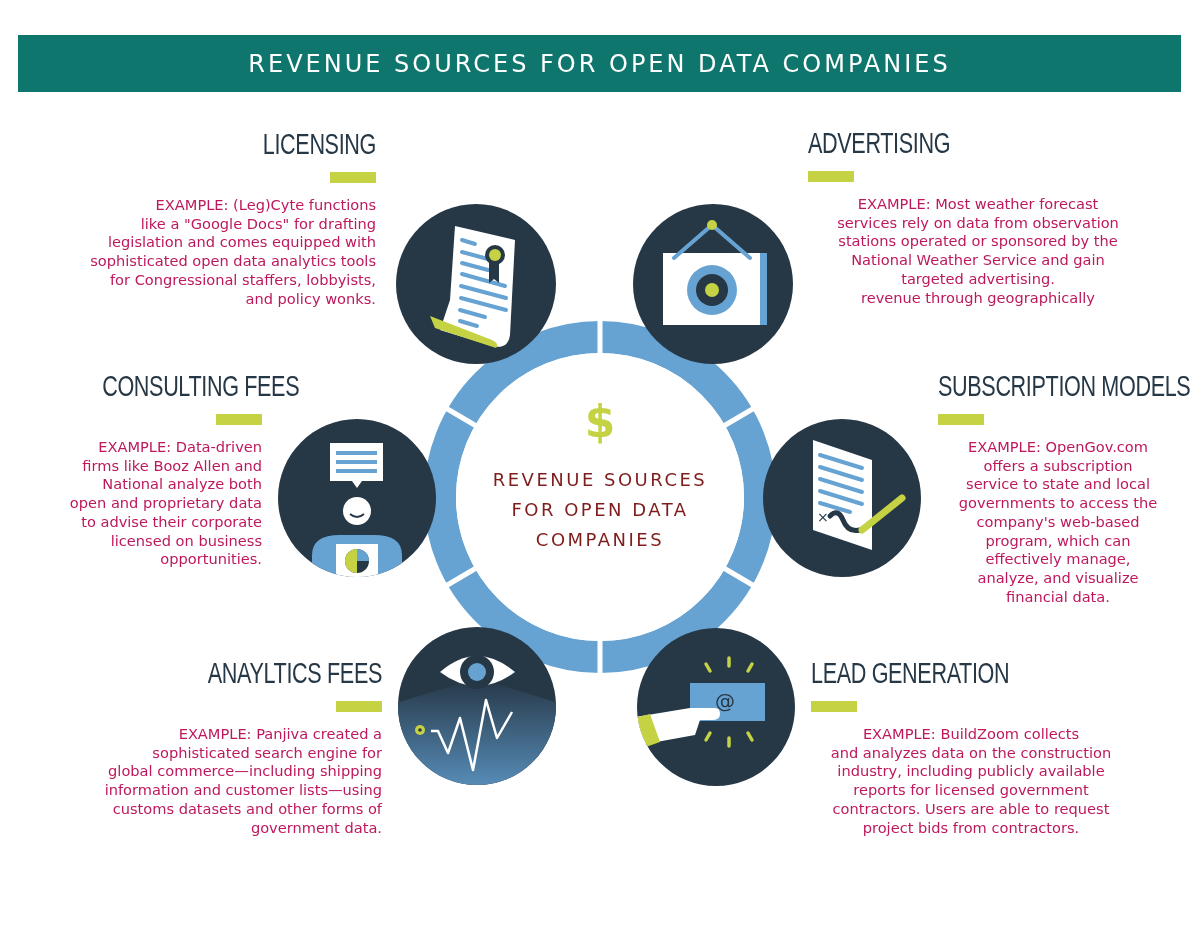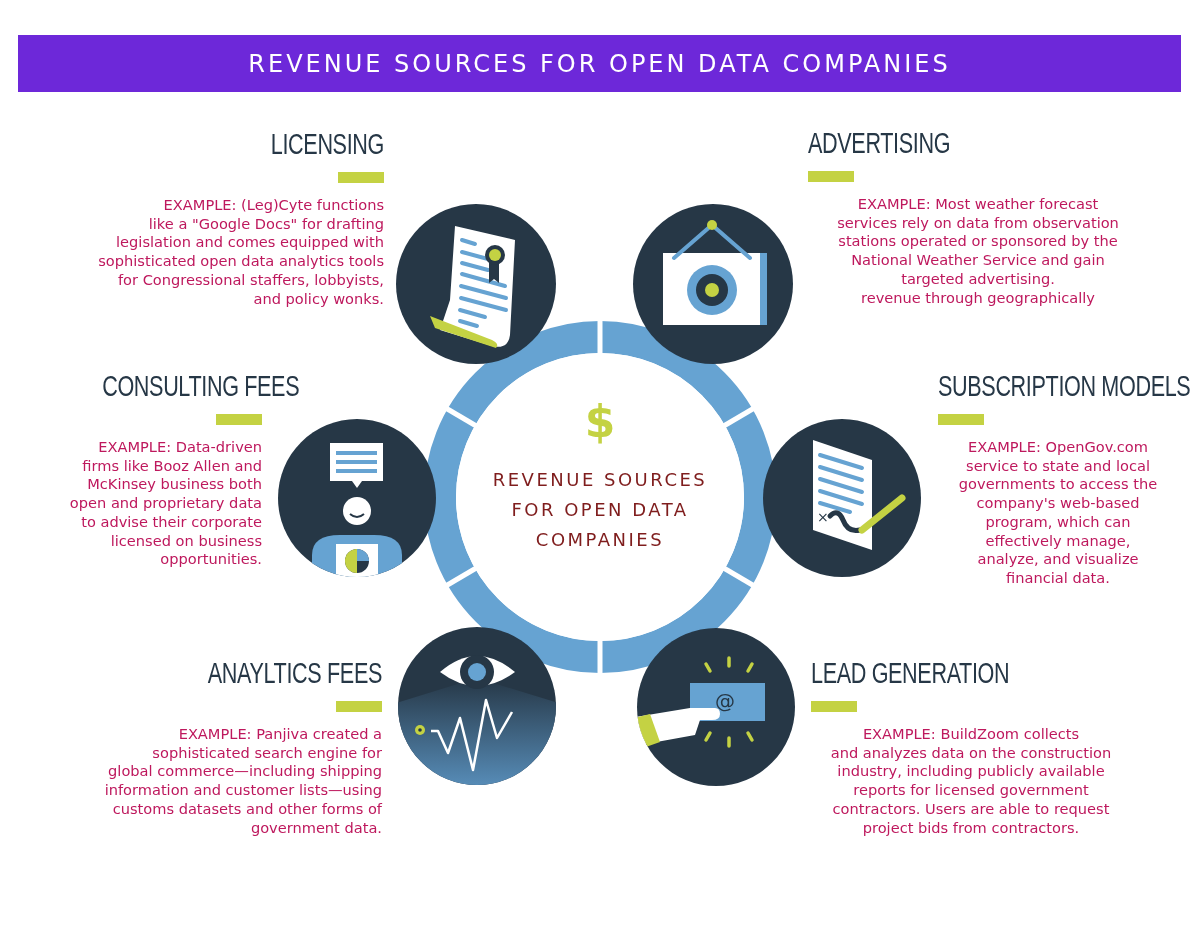--- a/index.html
+++ b/index.html
@@ -2,21 +2,21 @@
 <html><head>
 <meta charset="utf-8">
 <style>
   html, body { margin:0; padding:0; }
   body {
     width:1200px; height:927px; background:#ffffff; position:relative; overflow:hidden;
     font-family:"Liberation Sans", sans-serif; color:#2b3640;
   }
   .banner {
     position:absolute; left:18px; top:35px; width:1163px; height:57px;
-    background:#6d28d9; color:#ffffff; display:flex; align-items:center; justify-content:center;
+    background:#0f766e; color:#ffffff; display:flex; align-items:center; justify-content:center;
   }
   .banner span { font-size:24px; letter-spacing:3px; font-family:"DejaVu Sans", sans-serif; font-weight:normal; }
   .block { position:absolute; }
   .block .title {
     font-family:"Liberation Sans", sans-serif; font-size:30px; color:#263746;
     letter-spacing:-0.5px; transform:scaleX(0.72); white-space:nowrap; line-height:32px;
   }
   .block.right .title { transform-origin:right center; text-align:right; }
   .block.left .title { transform-origin:left center; text-align:left; }
   .block .bar { height:11px; width:46px; background:#c4d243; margin-top:12px; }
@@ -173,21 +173,21 @@
   </g>
 </svg>
 
 <div class="dollar">$</div>
 <div class="center-text">
   <div>REVENUE SOURCES</div>
   <div>FOR OPEN DATA</div>
   <div>COMPANIES</div>
 </div>
 
-<div class="block right" style="left:64px; top:128px; width:320px;">
+<div class="block right" style="left:56px; top:128px; width:320px;">
   <div class="title">LICENSING</div>
   <div class="bar"></div>
   <div class="desc">
     <div>EXAMPLE: (Leg)Cyte functions</div>
     <div>like a "Google Docs" for drafting</div>
     <div>legislation and comes equipped with</div>
     <div>sophisticated open data analytics tools</div>
     <div>for Congressional staffers, lobbyists,</div>
     <div>and policy wonks.</div>
   </div>
@@ -205,33 +205,34 @@
     <div>revenue through geographically</div>
   </div>
 </div>
 
 <div class="block right" style="left:40px; top:370px; width:222px;">
   <div class="title">CONSULTING FEES</div>
   <div class="bar"></div>
   <div class="desc">
     <div>EXAMPLE: Data-driven</div>
     <div>firms like Booz Allen and</div>
-    <div>McKinsey business both</div>
+    <div>National analyze both</div>
     <div>open and proprietary data</div>
     <div>to advise their corporate</div>
     <div>licensed on business</div>
     <div>opportunities.</div>
   </div>
 </div>
 
 <div class="block left" style="left:938px; top:370px; width:240px;">
   <div class="title">SUBSCRIPTION MODELS</div>
   <div class="bar"></div>
   <div class="desc">
     <div>EXAMPLE: OpenGov.com</div>
+    <div>offers a subscription</div>
     <div>service to state and local</div>
     <div>governments to access the</div>
     <div>company's web-based</div>
     <div>program, which can</div>
     <div>effectively manage,</div>
     <div>analyze, and visualize</div>
     <div>financial data.</div>
   </div>
 </div>
 

